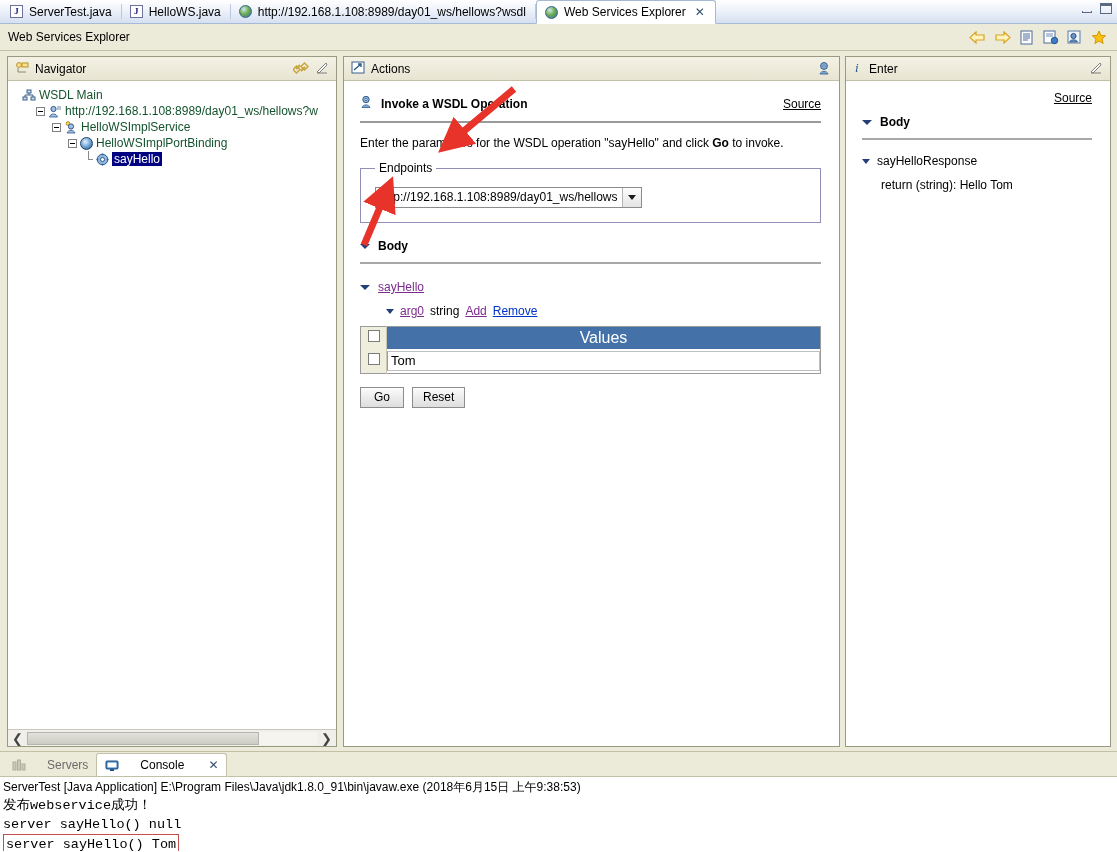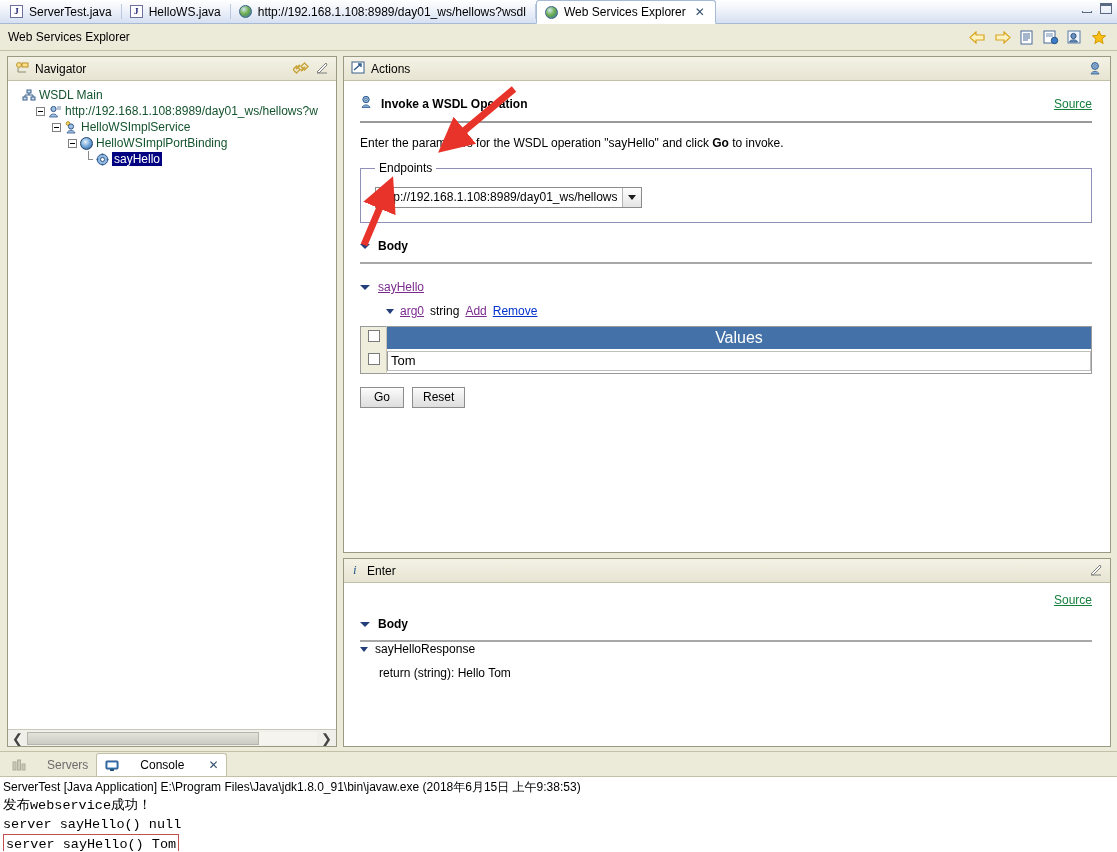--- a/index.html
+++ b/index.html
@@ -151,28 +151,28 @@
     background:#f0efe9; border-top:1px solid #c9c8bb;
     display:flex; align-items:center;
   }
   .hs-arrow { width:19px; height:15px; display:flex;align-items:center;justify-content:center;
      font-size:13px; color:#444; }
   .hs-track { flex:1; height:13px; position:relative; background:#f5f4ee; }
   .hs-thumb { position:absolute; left:0; top:0; bottom:0; width:80%;
      background:linear-gradient(to bottom,#e2e1da,#cdccc4); border:1px solid #b6b5ab;}
 
   
-  .rightcol { flex:1; display:flex; flex-direction:column; gap:5px; min-width:0;border-radius:30px; }
+  .rightcol { flex:1; display:flex; flex-direction:row; gap:5px; min-width:0;border-radius:30px; }
   .actions-panel { flex: 0 0 497px; }
   .status-panel { flex: 1; }
 
   .content { padding: 14px 18px 0 16px; font-size:12px; }
 
   .sect-title { display:flex; align-items:center; gap:6px; font-weight:bold; font-size:12px; }
-  .srcLink { color:#15803d; text-decoration:underline; font-size:12px; }
+  .srcLink { color:#000000; text-decoration:underline; font-size:12px; }
   .hr { height:2px; background:#9a9a9a; margin:9px 0 0 0; }
   .hr.thin { height:2px; background:#a8a8a8; }
 
   .desc { margin: 13px 0 0 0; font-size:12px; }
 
   fieldset.endpoints {
     margin: 11px 0 0 0;
     border: 1px solid #8f8fb8;
     padding: 12px 10px 14px 14px;
   }
@@ -226,21 +226,21 @@
     min-width:44px; height:21px; padding:0 10px;
     border:1px solid #8d8d8d;
     background:linear-gradient(to bottom,#fcfcfc 0%,#ececec 50%,#dedede 100%);
     font-size:12px; font-family:"Liberation Sans",sans-serif;
     display:flex;align-items:center;justify-content:center;
     cursor:default;
   }
 
   .statusbody { padding: 10px 18px 0 16px; }
   .srcright { text-align:right; }
-  .respline { margin-top:0; display:flex; align-items:center; gap:7px; }
+  .respline { margin-top:14px; display:flex; align-items:center; gap:7px; }
   .retline { margin:10px 0 0 19px; font-size:12px; }
 
   
   .bottom {
     height: 100px;
     background:#ecead9;
     border-top:1px solid #c3c0a8;
     position: relative;
   }
   .btabs { display:flex; align-items:flex-end; height:24px; padding-left:4px; gap:0; }

